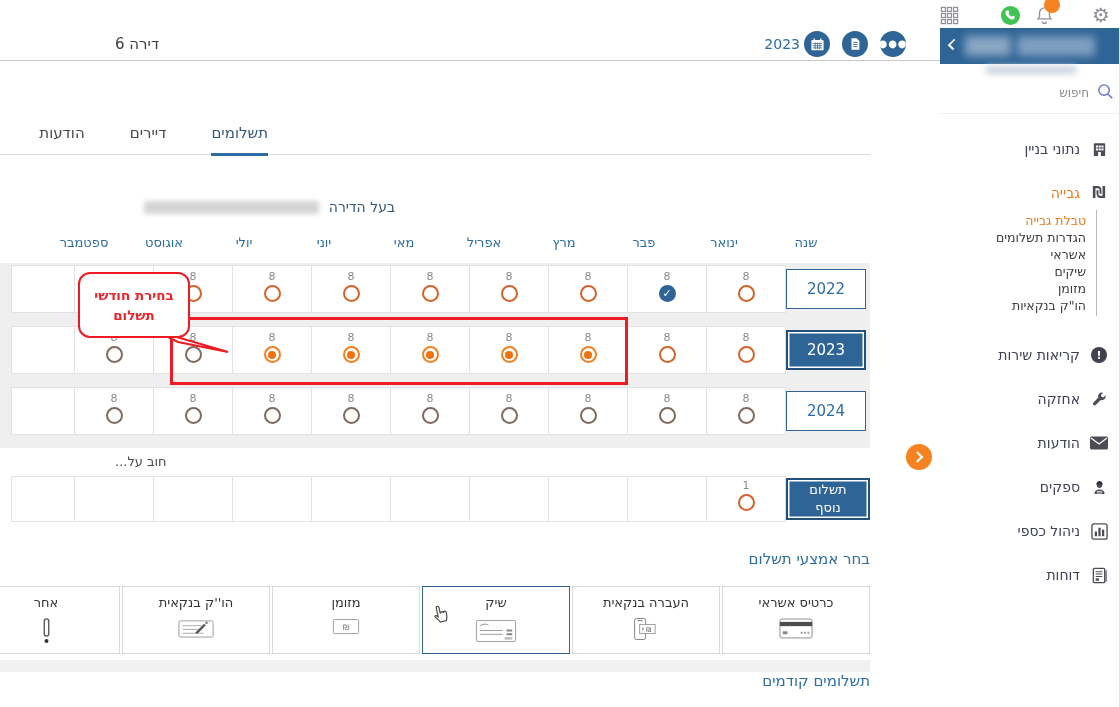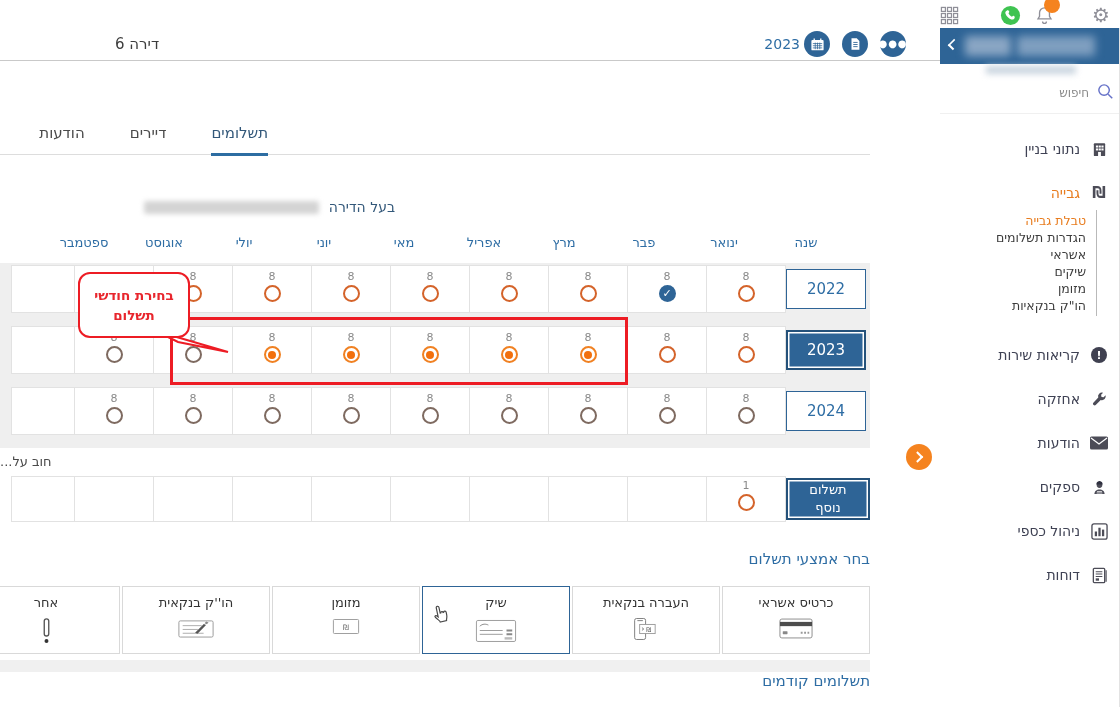--- a/index.html
+++ b/index.html
@@ -86,21 +86,21 @@
 
   
   .hl-rect { position:absolute; left:170px; top:82px; width:458px; height:68px;
     border:3px solid #ed1c24; z-index:5; pointer-events:none;}
   .callout { position:absolute; left:78px; top:37px; width:112px; height:66px; background:#fff;
     border:2.5px solid #ed1c24; border-radius:12px; z-index:7; display:flex; align-items:center; justify-content:center;
     text-align:center; font-size:13.5px; font-weight:bold; color:#e8262d; line-height:1.5; padding:4px; pointer-events:none;}
   .callout-tail { position:absolute; left:150px; top:92px; z-index:6; pointer-events:none;}
 
   
-  .debt-row { margin-top:6px; height:18px; text-align:left; font-size:13px; color:#4a4a4a;}
+  .debt-row { margin-top:6px; height:18px; text-align:left; padding-left:115px; font-size:13px; color:#4a4a4a;}
   .extra-row { margin-top:4px; display:flex; height:46px;}
   .extra-row .cell { padding-top:2px; }
   .extra-btn { width:102px; height:42px; background:#2e6496; color:#fff; font-size:13px; line-height:1.35;
     display:flex; align-items:center; justify-content:center; text-align:center;
     border:2px solid #24517a; box-shadow:inset 0 0 0 1.5px #fff; cursor:pointer;}
   .extra-btn div { width:60px; }
 
   
   .pm-title { margin-top:28px; height:20px; font-size:15px; color:#2e6da4;}
   .pm-row { margin-top:16px; display:flex; gap:2px; width:870px; overflow:hidden; height:68px;}

